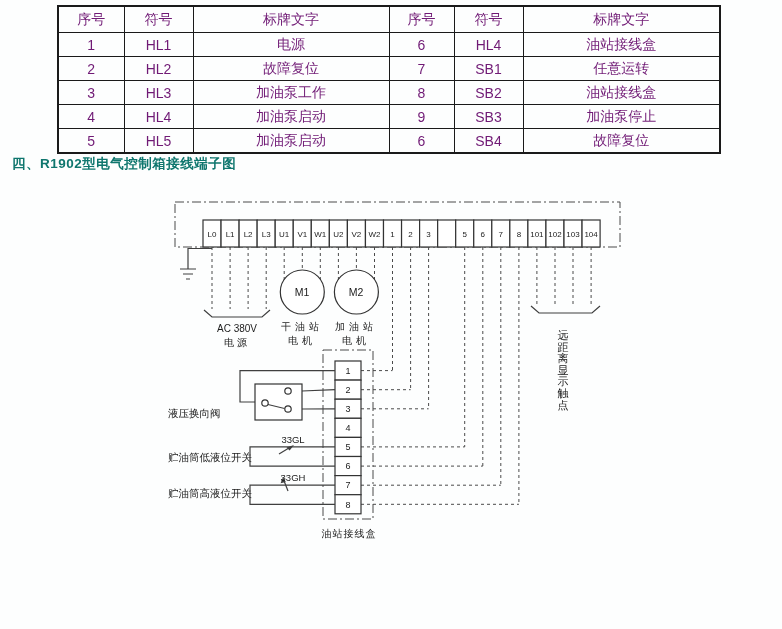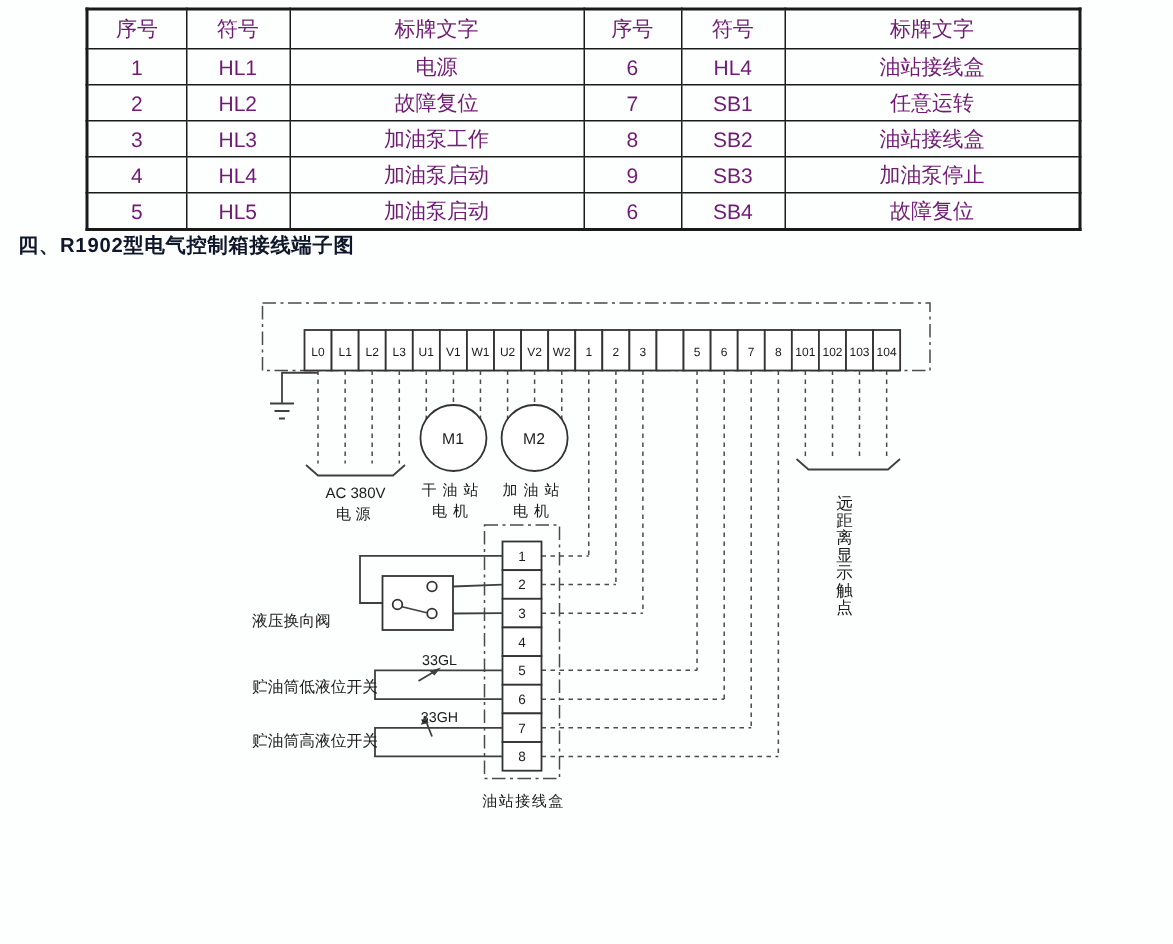--- a/index.html
+++ b/index.html
@@ -7,21 +7,21 @@
         font-family:"Liberation Sans","DejaVu Sans",sans-serif;}
   
   table.lamp{position:absolute;left:57px;top:5px;border-collapse:collapse;table-layout:fixed;
         width:662px;border:2px solid #1a1a1a;color:#701a75;font-size:14px;}
   table.lamp th, table.lamp td{border:1px solid #1a1a1a;text-align:center;vertical-align:middle;
         padding:0;font-weight:normal;overflow:hidden;white-space:nowrap;}
   table.lamp thead th{height:25px;}
   table.lamp tbody td{height:23px;}
   
   .heading{position:absolute;left:12px;top:155px;margin:0;font-size:13.5px;font-weight:bold;
-        color:#0f172a;letter-spacing:0.5px;}
+        color:#0f766e;letter-spacing:0.5px;}
   
   svg.diagram{position:absolute;left:0;top:0;width:782px;height:629px;}
   svg.diagram text{fill:#1b1b1b;font-family:"Liberation Sans","DejaVu Sans",sans-serif;}
   .sline{stroke:#3f3f3f;stroke-width:1.2;fill:none;}
   .dline{stroke:#4a4a4a;stroke-width:1;fill:none;stroke-dasharray:3,3;}
   .ddot{stroke:#4a4a4a;stroke-width:1;fill:none;stroke-dasharray:9,3,2,3;}
   .tbox{fill:#ffffff;stroke:#333333;stroke-width:1.2;}
 </style>
 </head>
 <body>

